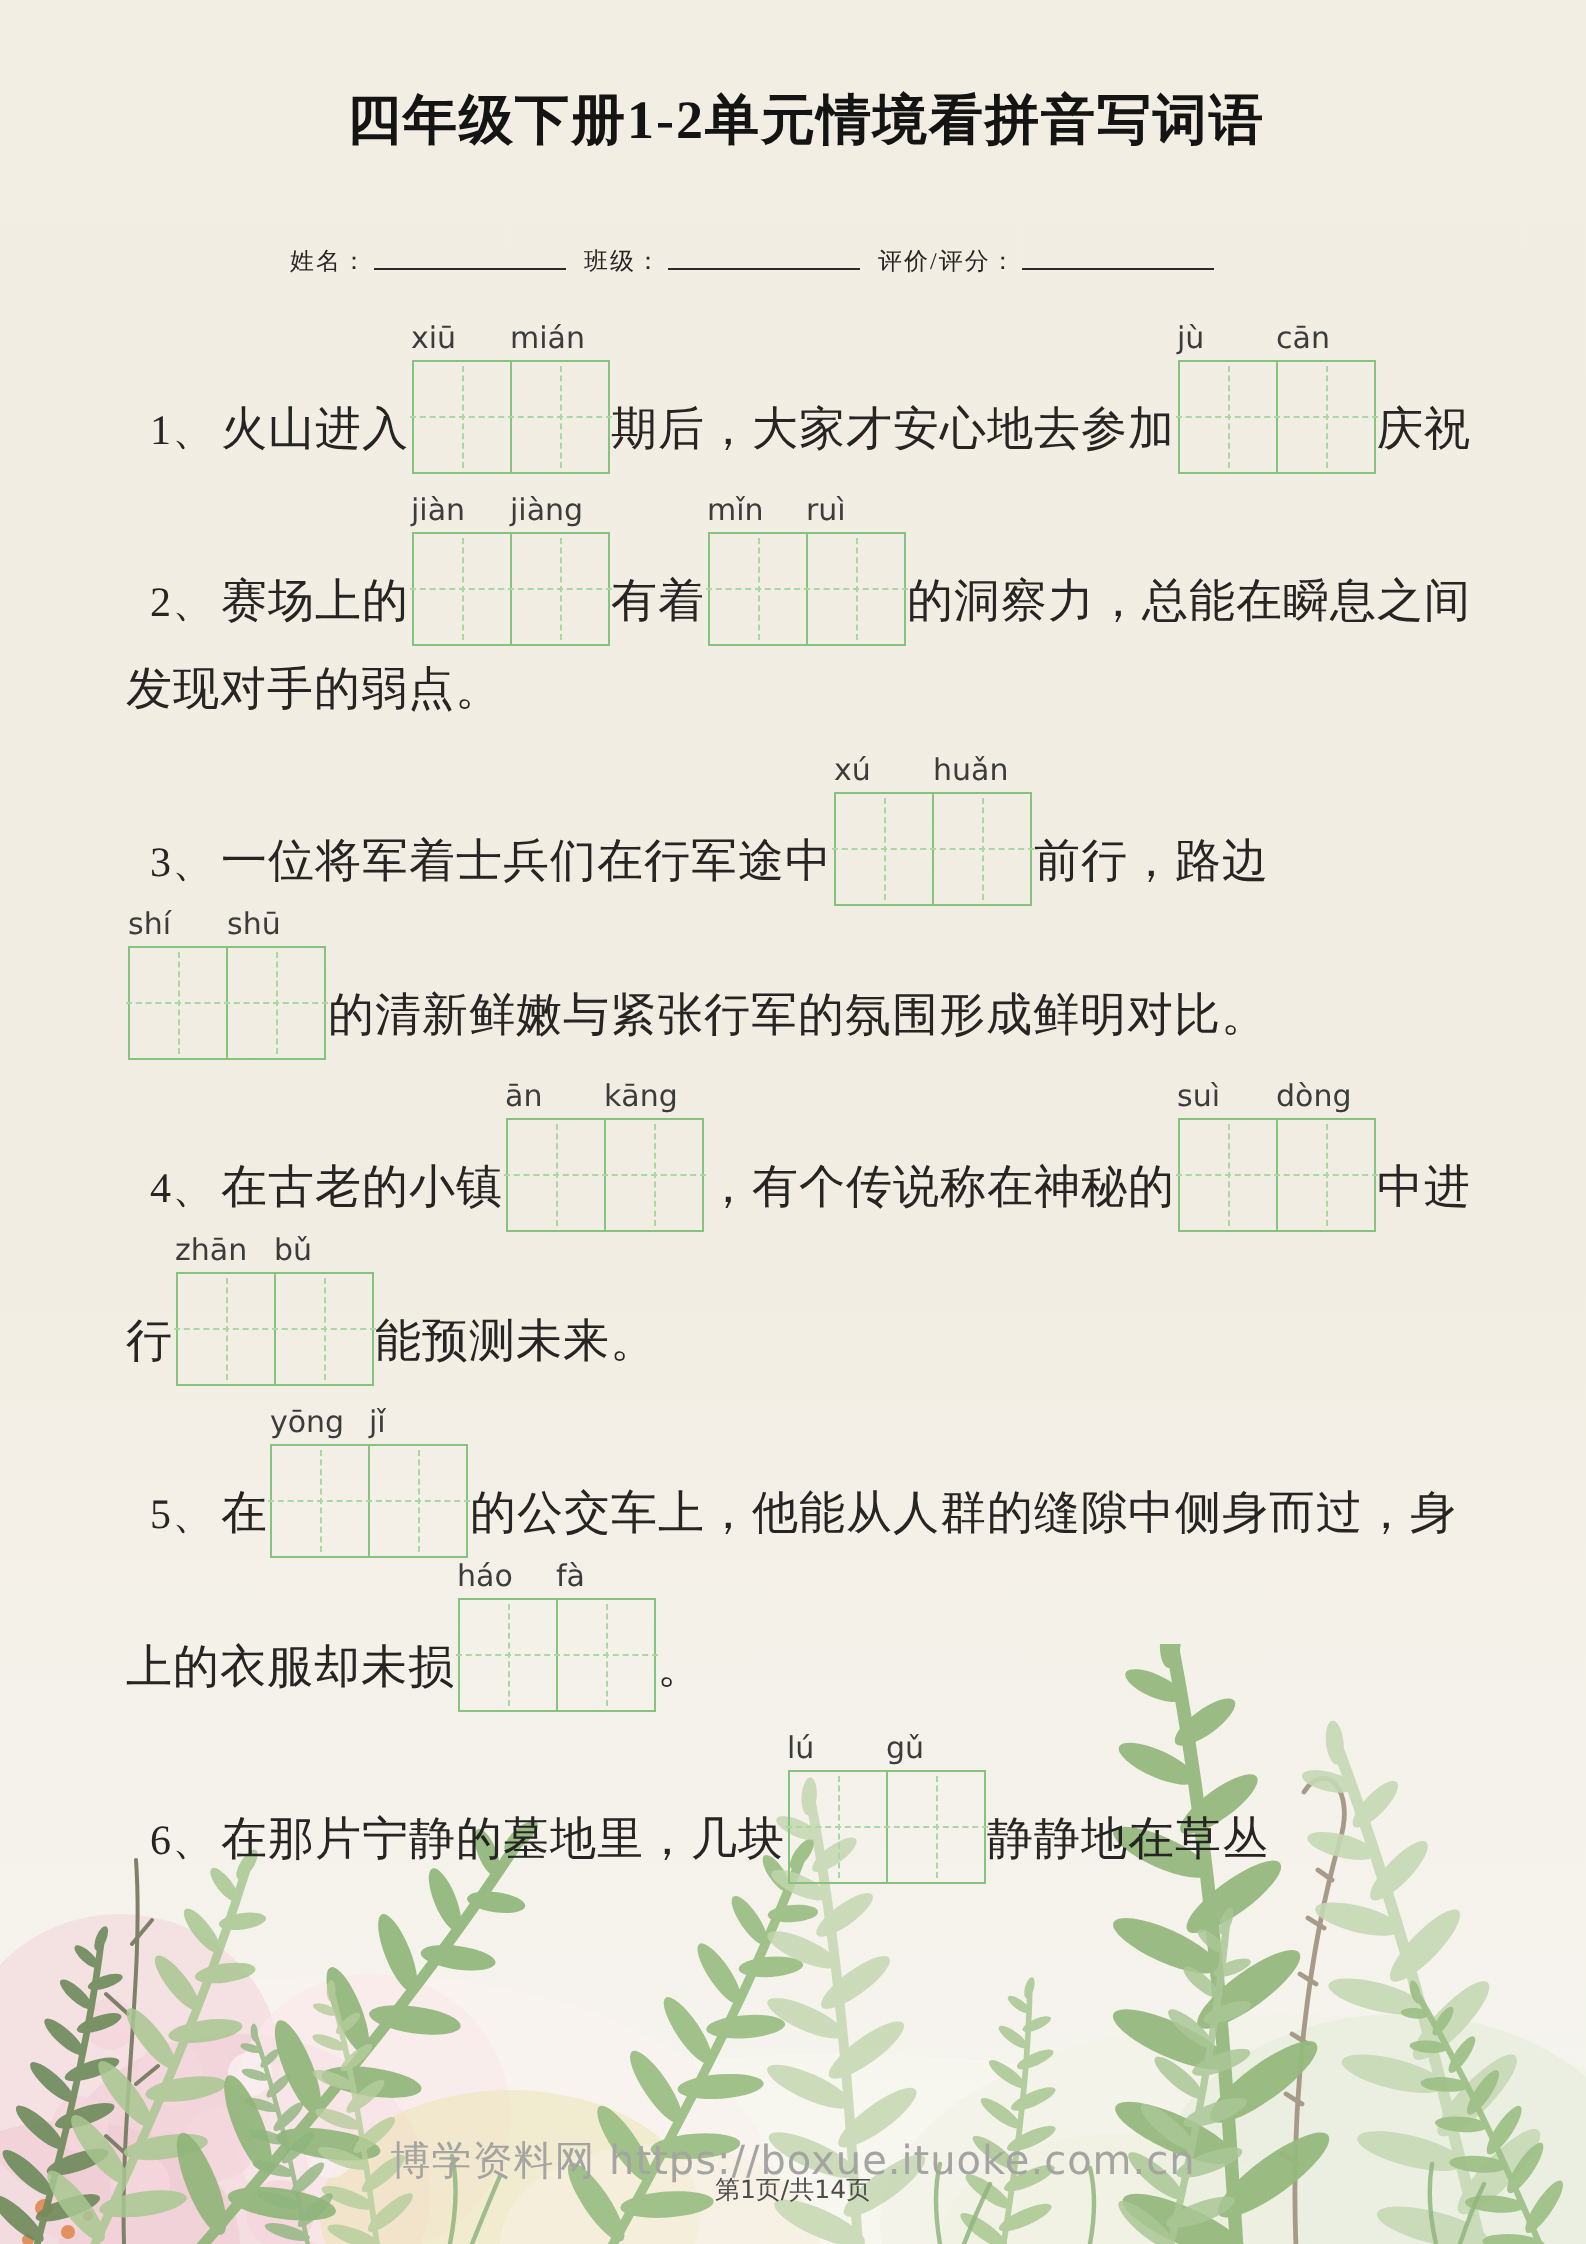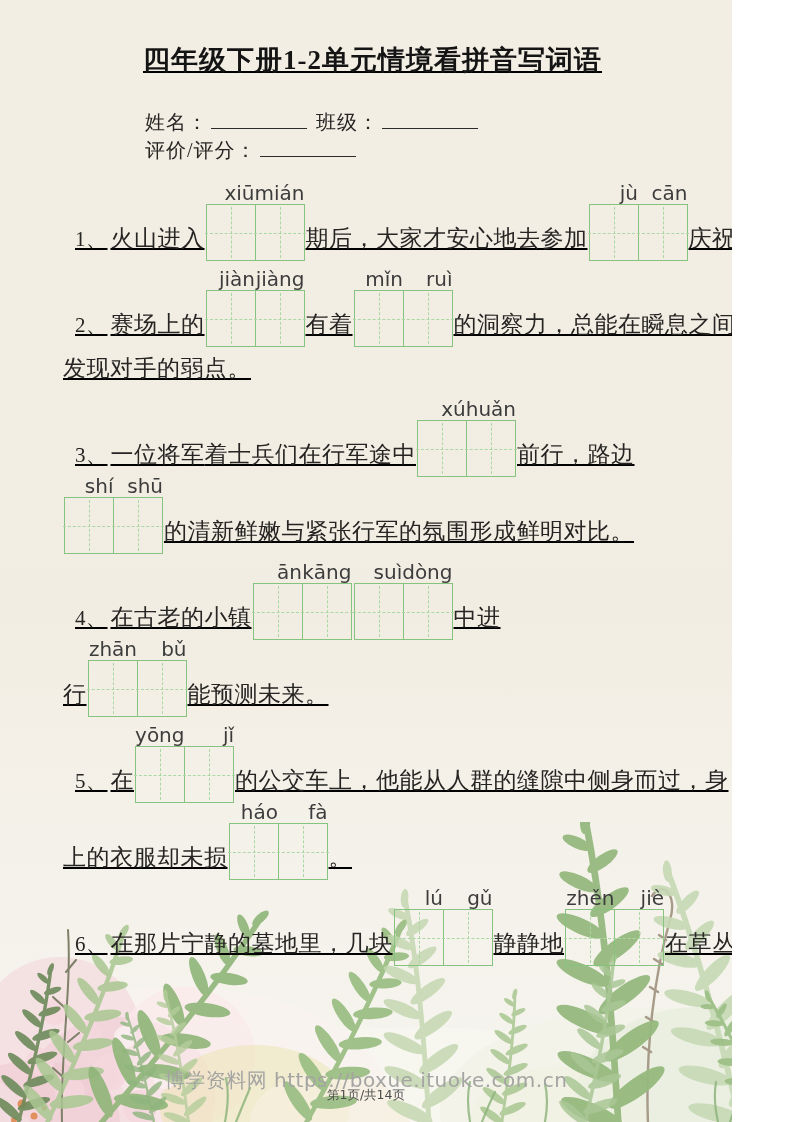--- a/index.html
+++ b/index.html
@@ -5,49 +5,48 @@
   :root{
     --box-border:#85c37f;
     --box-guide:#a9d8a2;
     --paper:#f2ede2;
     --ink:#262523;
     --watermark:#a4a4a2;
   }
   *{margin:0;padding:0;box-sizing:border-box;}
   body{width:793px;font-family:"Liberation Serif","DejaVu Serif",serif;}
   .sheet{
-    position:relative;width:732px;height:1122px;overflow:hidden;
+    position:relative;width:793px;height:1122px;overflow:hidden;
     background:linear-gradient(180deg,#f3eee4 0%,#f2ede2 55%,#f4f1e9 72%,#f5f4ee 100%);
-    text-decoration:underline;
   }
   .botanical{position:absolute;left:0;bottom:0;width:793px;height:300px;z-index:0;pointer-events:none;}
   .content{position:relative;z-index:1;padding:42px 50px 0 63px;}
   .title{
     text-align:center;font-size:27px;font-weight:700;color:#141414;
     letter-spacing:1px;font-family:"Liberation Serif","DejaVu Serif",serif;
   }
-  .header-line{margin:30px 0 0 82px;font-size:20px;color:var(--ink);}
+  .header-line{margin:44px 0 0 82px;font-size:12px;color:var(--ink);}
   .field{display:inline-block;margin-right:6px;}
   .field-label{letter-spacing:1px;}
   .blank{
     display:inline-block;width:96px;height:1.05em;vertical-align:baseline;
     border-bottom:1.5px solid #2b2b2b;margin:0 3px;
   }
   .questions{margin-top:20px;}
   .question{
     font-size:23px;line-height:44px;color:var(--ink);letter-spacing:.5px;
     margin-bottom:9px;white-space:nowrap;
   }
   .qnum{margin-right:3px;font-size:21px;padding-left:12px;}
   .qtext{}
   .bg{display:inline-block;vertical-align:-15px;margin:0 1px;}
   .py-row{display:flex;margin-bottom:1px;}
   .py{
-    flex:1;text-align:right;font-family:"DejaVu Sans","Liberation Sans",sans-serif;
-    font-size:20px;line-height:19px;color:#3c3c3c;letter-spacing:0;
+    flex:1;text-align:left;font-family:"DejaVu Sans","Liberation Sans",sans-serif;
+    font-size:15px;line-height:19px;color:#3c3c3c;letter-spacing:0;
   }
   .cells{display:flex;}
   .cell{
     width:50px;height:57px;border:1px solid var(--box-border);
     position:relative;background:transparent;
   }
   .cell + .cell{margin-left:-1px;}
   .cell::before{
     content:"";position:absolute;left:50%;top:2px;bottom:2px;
     border-left:1px dashed var(--box-guide);
@@ -203,21 +202,21 @@
             </span><span class="cells">
               <span class="cell"></span>
               <span class="cell"></span>
             </span></span><span class="qtext">的清新鲜嫩与紧张行军的氛围形成鲜明对比。</span></div>
         <div class="question"><span class="qnum">4、</span><span class="qtext">在古老的小镇</span><span class="bg"><span class="py-row">
               <span class="py">ān</span>
               <span class="py">kāng</span>
             </span><span class="cells">
               <span class="cell"></span>
               <span class="cell"></span>
-            </span></span><span class="bg"><span class="py-row">
+            </span></span><span class="qtext">，有个传说称在神秘的</span><span class="bg"><span class="py-row">
               <span class="py">suì</span>
               <span class="py">dòng</span>
             </span><span class="cells">
               <span class="cell"></span>
               <span class="cell"></span>
             </span></span><span class="qtext">中进</span><br><span class="qtext">行</span><span class="bg"><span class="py-row">
               <span class="py">zhān</span>
               <span class="py">bǔ</span>
             </span><span class="cells">
               <span class="cell"></span>
@@ -235,27 +234,21 @@
             </span><span class="cells">
               <span class="cell"></span>
               <span class="cell"></span>
             </span></span><span class="qtext">。</span></div>
         <div class="question"><span class="qnum">6、</span><span class="qtext">在那片宁静的墓地里，几块</span><span class="bg"><span class="py-row">
               <span class="py">lú</span>
               <span class="py">gǔ</span>
             </span><span class="cells">
               <span class="cell"></span>
               <span class="cell"></span>
-            </span></span><span class="qtext">静静地</span><span class="bg"><span class="py-row">
-              <span class="py">zhěn</span>
-              <span class="py">jiè</span>
-            </span><span class="cells">
-              <span class="cell"></span>
-              <span class="cell"></span>
-            </span></span><span class="qtext">在草丛</span></div>
+            </span></span><span class="qtext">静静地</span><span class="qtext">在草丛</span></div>
       </div>
   </div>
 
   <div class="footer">
     <div class="watermark">博学资料网 https://boxue.ituoke.com.cn</div>
     <div class="page-info">第1页/共14页</div>
   </div>
 
 </div>
 

